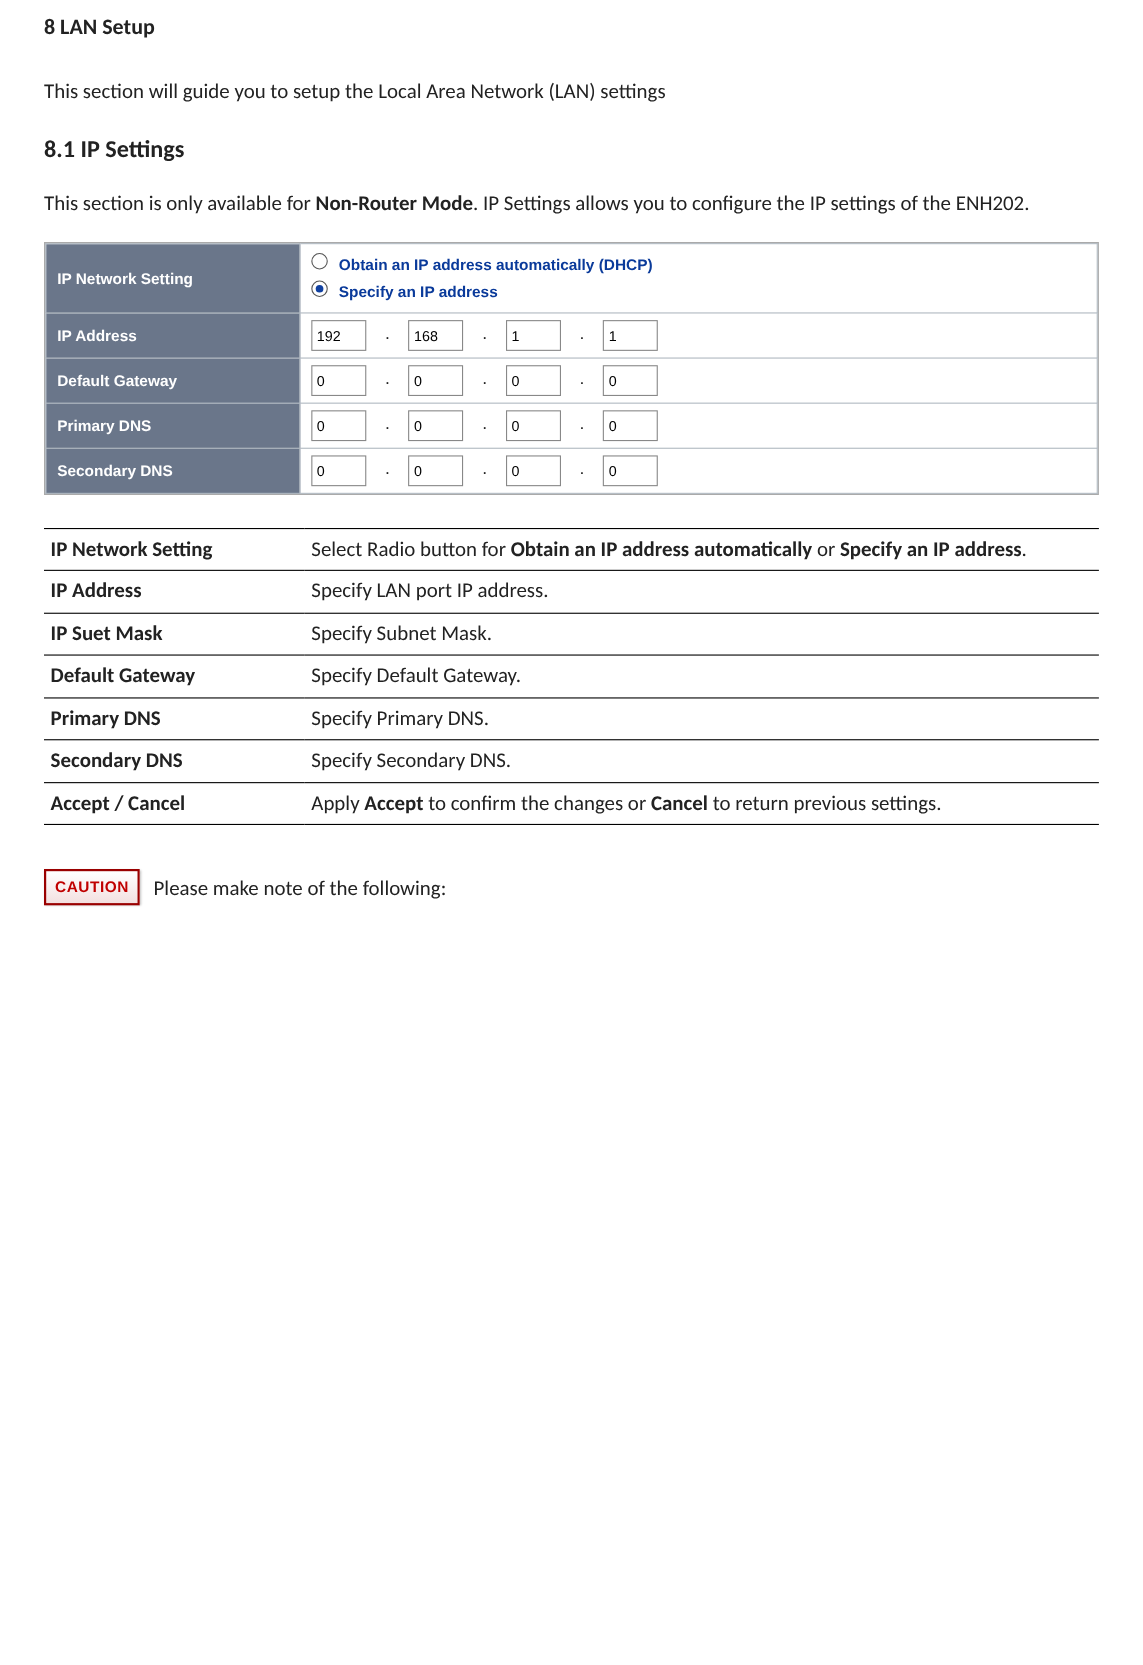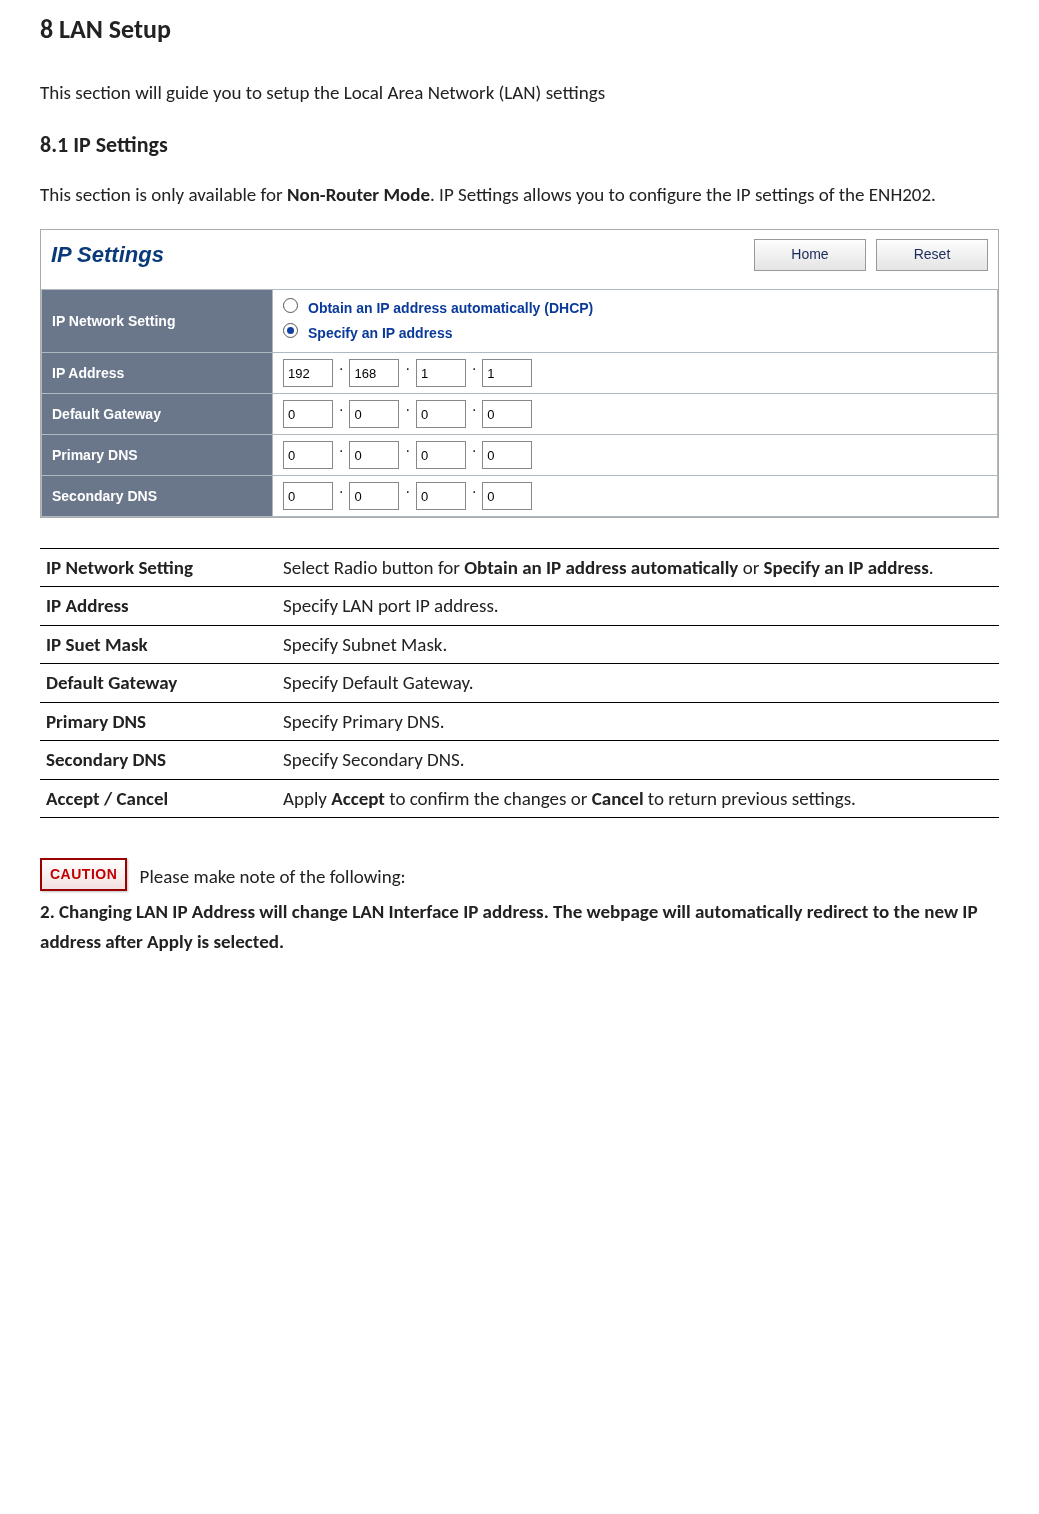--- a/index.html
+++ b/index.html
@@ -5,21 +5,21 @@
   body {
     font-family: "Segoe UI", Calibri, Arial, sans-serif;
     font-size: 19px;
     color: #222;
     max-width: 960px;
     margin: 0 auto;
     padding: 10px 40px 40px 40px;
     line-height: 1.5;
   }
   h1.section-title {
-    font-size: 26px;
+    font-size: 20px;
     font-weight: bold;
     margin: 0 0 30px 0;
   }
   h2.subsection-title {
     font-size: 22px;
     font-weight: bold;
     margin: 20px 0 20px 0;
   }
   p { margin: 10px 0 20px 0; }
   strong { font-weight: bold; }
@@ -88,21 +88,21 @@
     display: inline-flex;
     align-items: center;
     justify-content: center;
   }
   .radio-dot.sel::after {
     content: "";
     width: 7px; height: 7px;
     border-radius: 50%;
     background: #1040a0;
   }
-  .octets { display: flex; align-items: flex-start; gap: 6px; }
+  .octets { display: flex; align-items: center; gap: 17px; }
   .oct {
     width: 40px;
     height: 22px;
     border: 1px solid #888;
     font-size: 13px;
     padding: 2px 4px;
     text-align: left;
     background: #fff;
   }
   .dot { font-size: 16px; line-height: 12px; padding-bottom: 2px; }
@@ -171,27 +171,20 @@
 
 <p>This section will guide you to setup the Local Area Network (LAN) settings</p>
 
 <h2 class="subsection-title">8.1 IP Settings</h2>
 
 <p>
   <span>This section is only available for </span><strong>Non-Router Mode</strong><span>. IP Settings allows you to configure the IP settings of the ENH202.</span>
 </p>
 
 <div class="ui-panel">
-  <div class="ui-header">
-    <div class="ui-title">IP Settings</div>
-    <div class="ui-header-buttons">
-      <div class="hdr-btn">Home</div>
-      <div class="hdr-btn">Reset</div>
-    </div>
-  </div>
 
   <table class="cfg-table">
     <tbody>
         <tr>
       <td class="lbl">IP Network Setting</td>
       <td>
         <div class="radio-line">
           <span class="radio-dot"></span>
           <span>Obtain an IP address automatically (DHCP)</span>
         </div>
@@ -297,14 +290,13 @@
     </td>
   </tr>
 </tbody>
   </table>
 
 <div class="caution-line">
   <span class="caution-badge">CAUTION</span>
   <span>Please make note of the following:</span>
 </div>
 <div class="caution-list">
-  <p>2. Changing LAN IP Address will change LAN Interface IP address. The webpage will automatically redirect to the new IP address after Apply is selected.</p>
 </div>
 
 </body></html>

